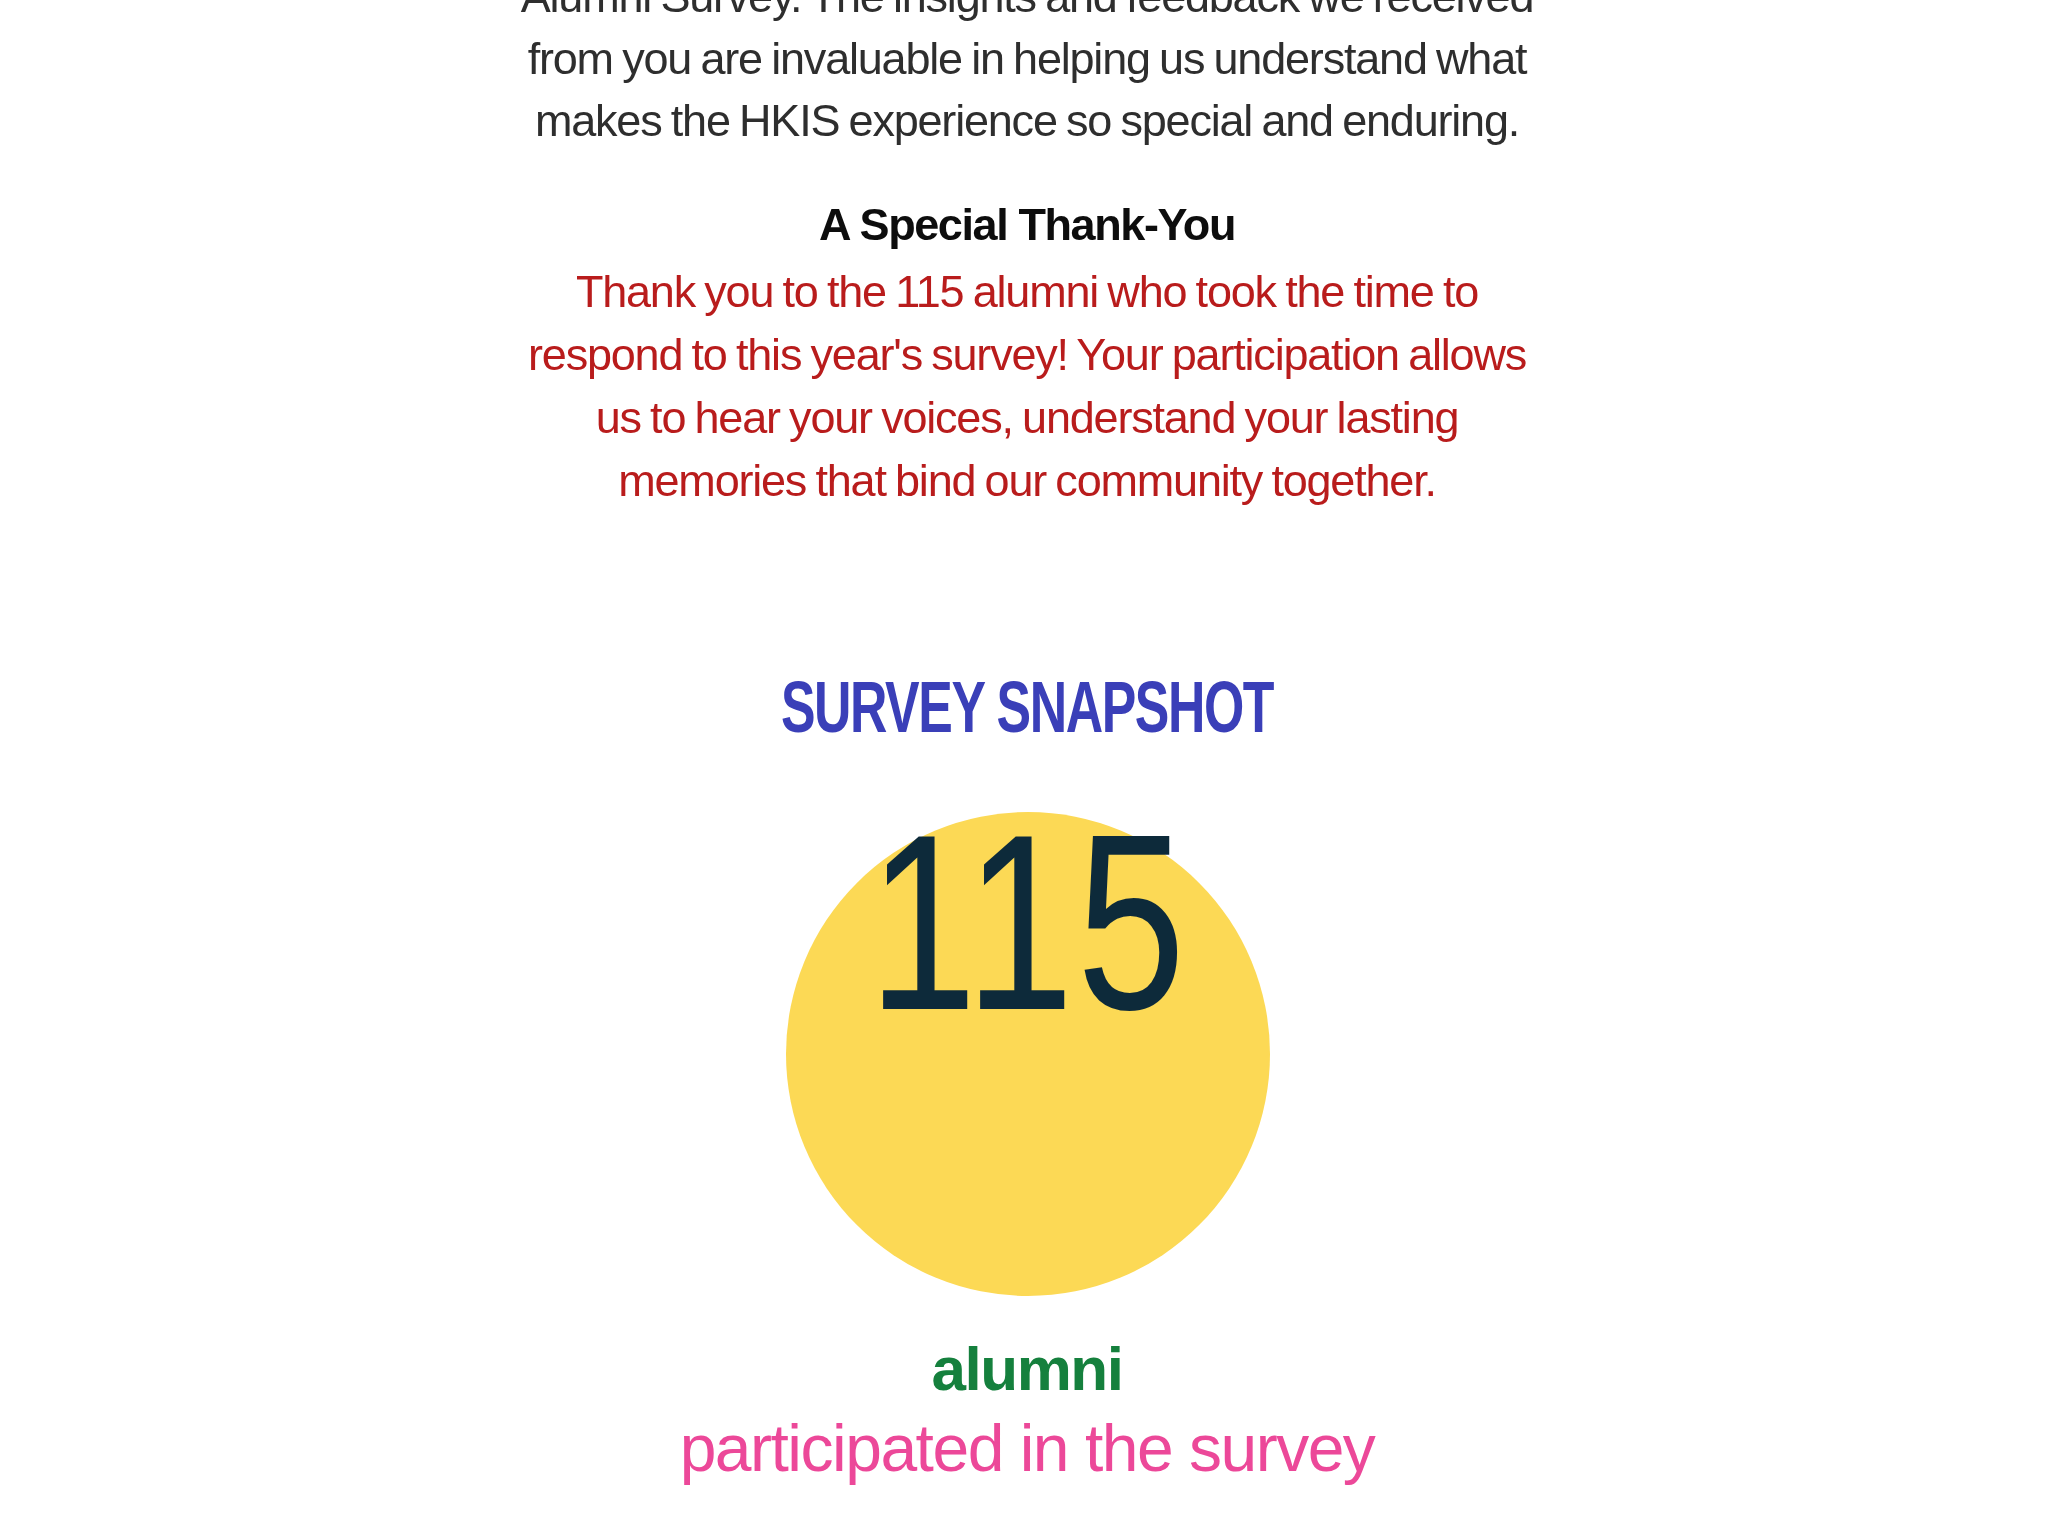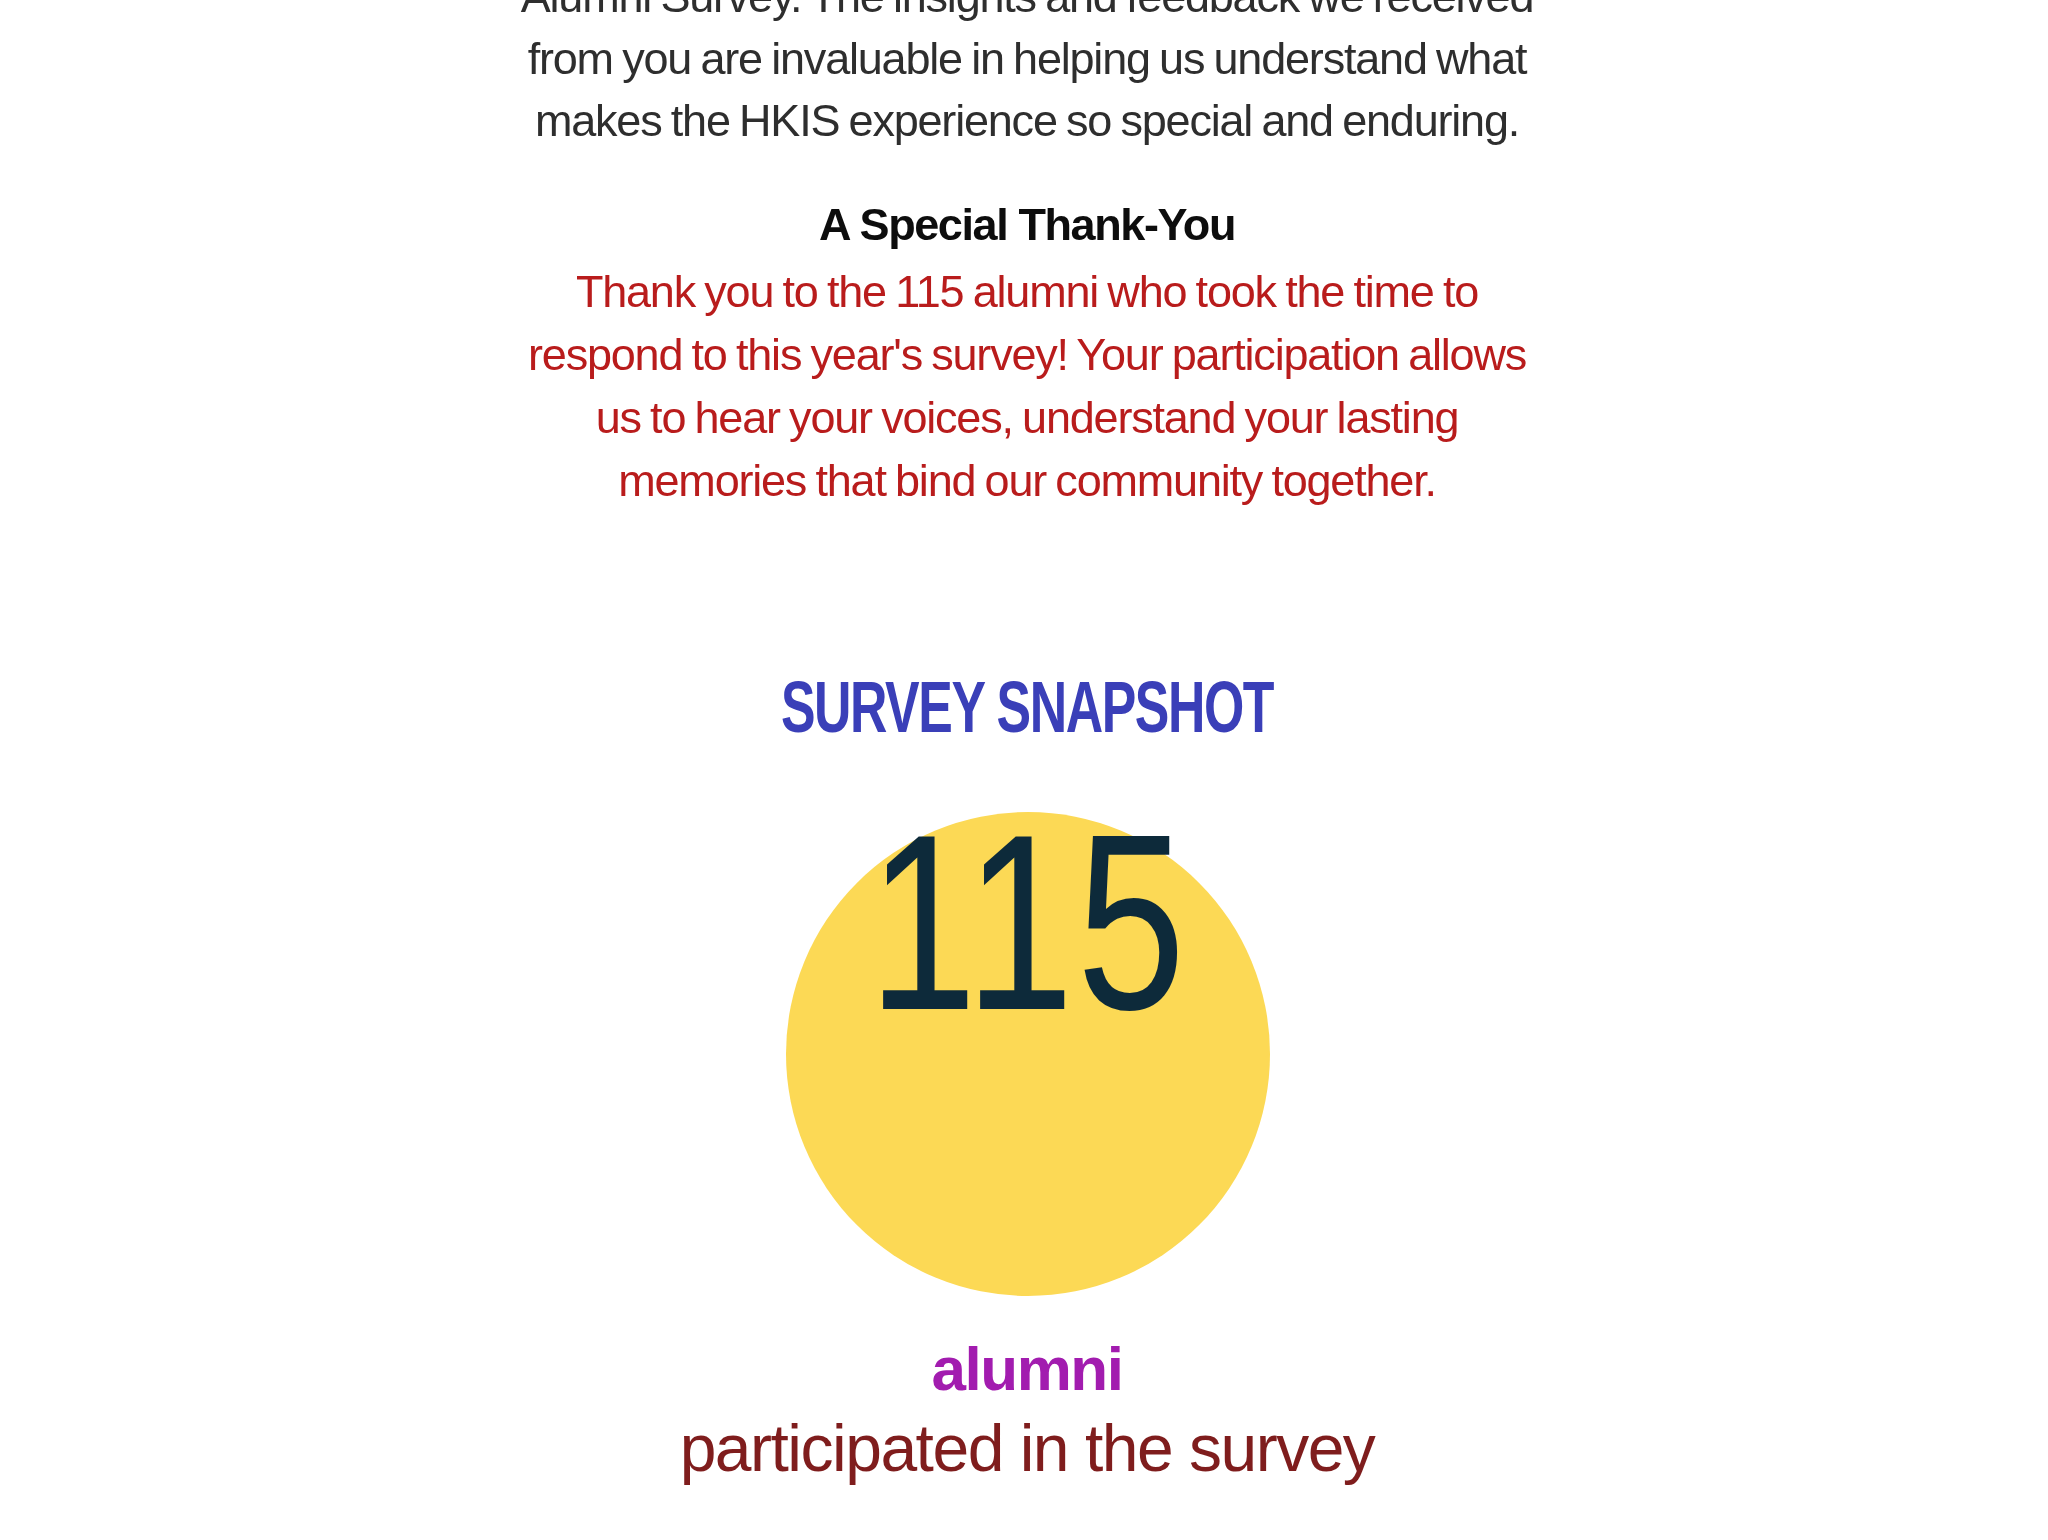--- a/index.html
+++ b/index.html
@@ -79,29 +79,29 @@
     color: #0d2a3a;
     font-size: 250px;
     font-weight: normal;
     line-height: 1;
     letter-spacing: 4px;
     transform: scaleX(0.78);
     margin-top: -14px;
   }
   .stat-label {
     top: 1334px;
-    color: #a21caf;
+    color: #15803d;
     font-size: 62px;
     font-weight: bold;
     line-height: 70px;
     letter-spacing: -1.5px;
   }
   .stat-caption {
     top: 1408px;
-    color: #7f1d1d;
+    color: #ec4899;
     font-size: 66px;
     line-height: 80px;
     letter-spacing: -1.5px;
   }
 </style>
 </head>
 <body>
 
 <div class="page">
 

